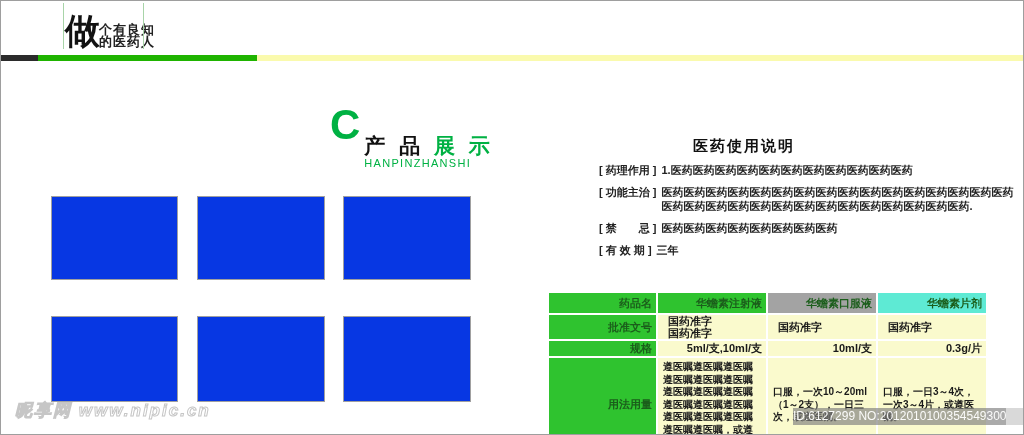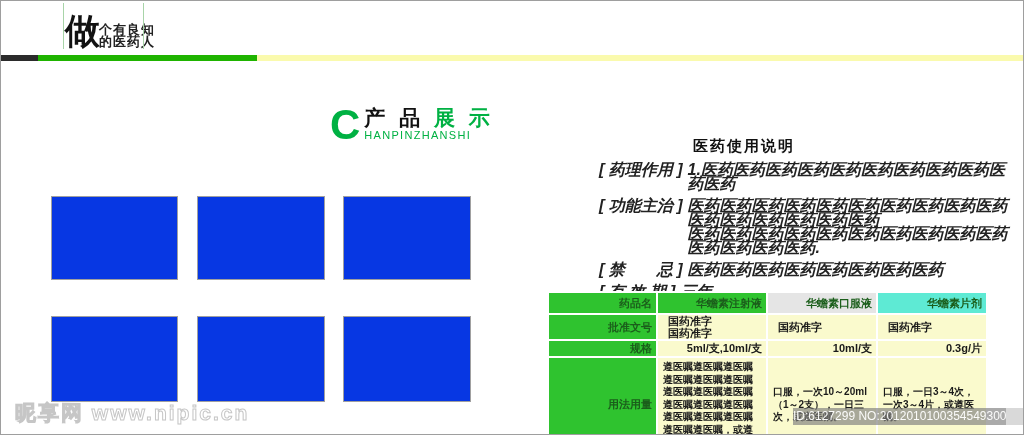--- a/index.html
+++ b/index.html
@@ -25,39 +25,39 @@
     font-size:13px;line-height:11.5px;color:#222;font-weight:bold;letter-spacing:1px;
   }
   
   .divider{position:absolute;left:0;top:54px;width:1024px;height:6px;display:flex;}
   .divider .seg-black{width:37px;height:100%;}
   .divider .seg-green{width:219px;height:100%;}
   .divider .seg-yellow{flex:1;height:100%;}
   
   .section-title{position:absolute;left:329px;top:106px;display:flex;align-items:flex-start;}
   .drop-cap{font-size:42px;font-weight:bold;line-height:36px;margin-right:4px;}
-  .title-right{display:flex;flex-direction:column;}
+  .title-right{display:flex;flex-direction:column;margin-top:28px;}
   .title-main{font-size:21px;font-weight:bold;letter-spacing:4px;line-height:22px;}
   .title-main .black-part{color:#111;}
   .title-sub{font-size:11px;font-weight:normal;letter-spacing:1.3px;margin-top:0px;}
   
   .ph{position:absolute;border:1px solid #a0a0a0;box-sizing:border-box;}
   .ph1{left:50px;top:195px;width:127px;height:84px;}
   .ph2{left:196px;top:195px;width:128px;height:84px;}
   .ph3{left:342px;top:195px;width:128px;height:84px;}
   .ph4{left:50px;top:315px;width:127px;height:86px;}
   .ph5{left:196px;top:315px;width:128px;height:86px;}
   .ph6{left:342px;top:315px;width:128px;height:86px;}
   
   .usage-heading{
     position:absolute;left:692px;top:136px;
     font-size:15px;font-weight:bold;color:#111;letter-spacing:2px;
   }
   .usage-items{position:absolute;left:598px;top:162px;width:420px;}
-  .usage-item{display:flex;margin-bottom:8px;font-size:16px;font-weight:bold;color:#222;line-height:14px;font-style:italic;}
+  .usage-item{display:flex;margin-bottom:8px;font-size:11px;font-weight:bold;color:#222;line-height:14px;}
   .usage-item .u-label{flex:none;margin-right:5px;white-space:pre;}
   .usage-item .u-text{white-space:pre-line;}
   
   .spec-table{
     position:absolute;left:546px;top:290px;
     border-collapse:collapse;table-layout:fixed;width:439px;
     font-size:11px;font-weight:bold;
   }
   .spec-table td,.spec-table th{border:2px solid #ffffff;padding:0 4px;box-sizing:border-box;}
   .spec-table .green-cell{text-align:right;vertical-align:middle;}
@@ -65,21 +65,21 @@
   .row-header{height:22px;}
   .row-approval{height:24px;}
   .row-approval .data-cell{text-align:left;padding-left:10px;white-space:pre-line;line-height:12px;}
   .row-spec{height:16px;}
   .row-spec .data-cell{text-align:right;}
   .row-usage{height:66px;}
   .row-usage .data-cell{font-size:10px;line-height:12.5px;text-align:left;padding:3px 5px;}
   
   .wm-nipic{
     position:absolute;left:14px;top:398px;
-    font-size:21px;font-weight:bold;letter-spacing:2px;
+    font-size:17px;font-weight:bold;font-style:italic;letter-spacing:2px;
     color:transparent;-webkit-text-stroke:1px #c6c6c6;
     white-space:nowrap;
   }
   .wm-id{
     position:absolute;left:792px;top:407px;width:213px;height:17px;
     background:rgba(125,125,125,0.65);
     color:rgba(255,255,255,0.95);
     font-size:12px;line-height:17px;text-align:center;white-space:nowrap;
   }
   .wm-id-tail{
@@ -148,21 +148,21 @@
     <colgroup>
         <col style="width:109px">
         <col style="width:110px">
         <col style="width:110px">
         <col style="width:110px">
       </colgroup>
     <tbody>
         <tr class="row-header">
       <th class="green-cell" style="background:#2fc32f;color:#1b5e1b">药品名</th>
       <th class="green-cell" style="background:#2fc32f;color:#1b5e1b">华蟾素注射液</th>
-      <th class="green-cell" style="background:#e5e5e5;color:#1b5e1b">华蟾素口服液</th>
+      <th class="green-cell" style="background:#a3a3a3;color:#1b5e1b">华蟾素口服液</th>
       <th class="green-cell" style="background:#5eead4;color:#1b5e1b">华蟾素片剂</th>
     </tr>
     <tr class="row-approval">
       <td class="green-cell" style="background:#2fc32f;color:#1b5e1b">批准文号</td>
       <td class="data-cell" style="background:#fafacd">国药准字
 国药准字</td>
       <td class="data-cell" style="background:#fafacd">国药准字</td>
       <td class="data-cell" style="background:#fafacd">国药准字</td>
     </tr>
     <tr class="row-spec">

